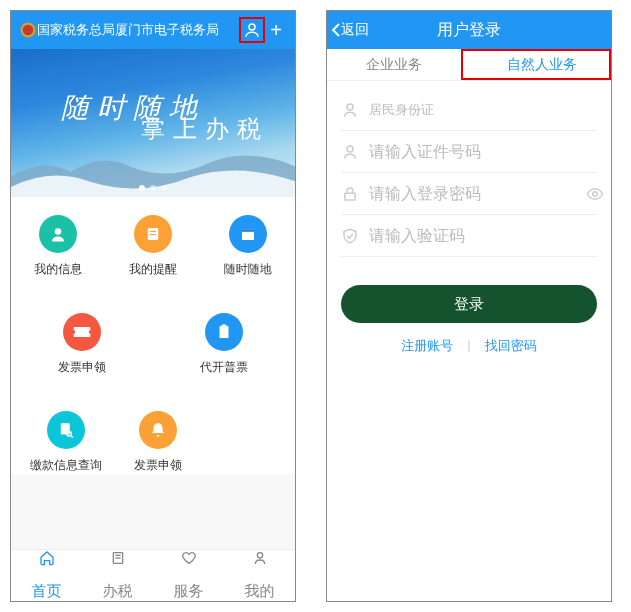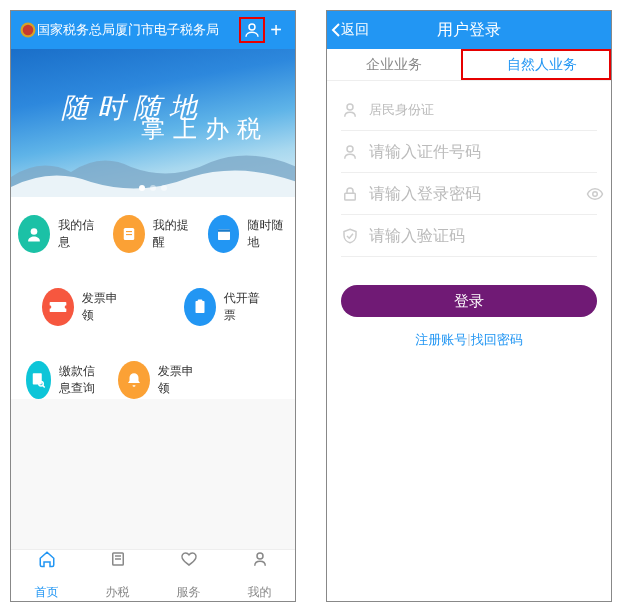--- a/index.html
+++ b/index.html
@@ -89,20 +89,21 @@
       padding: 18px 0 0;
     }
     .grid-row {
       display: flex;
       justify-content: space-around;
       margin-bottom: 35px;
     }
     .grid-item {
       width: 80px;
       display: flex;
+      flex-direction: column;
       align-items: center;
       gap: 8px;
     }
     .grid-icon-circle {
       width: 38px; height: 38px;
       border-radius: 50%;
       display: flex; align-items: center; justify-content: center;
     }
     .circle-cyan { background: #1bc1a6; }
     .circle-orange { background: #fba135; }
@@ -121,21 +122,21 @@
       border-top: 1px solid #eee;
       display: flex;
     }
     .nav-item {
       flex: 1;
       display: flex;
       flex-direction: column;
       align-items: center;
       justify-content: center;
       gap: 16px;
-      font-size: 12px;
+      font-size: 15px;
       color: #888;
     }
     .nav-item.active { color: #2296F3; }
     .nav-icon { width: 20px; height: 20px; }
 
     
     .phone-right { background: #fff; }
     .login-header {
       background: #2296F3;
       height: 38px;
@@ -206,32 +207,33 @@
       display: flex; align-items: center; justify-content: center;
       letter-spacing: 1px;
       font-style: italic;
       text-decoration: line-through;
       text-decoration-color: #8aaa6a;
       margin-left: 38px;
     }
     .eye-icon { color: #ccc; }
     .login-btn {
       margin: 20px 14px 14px;
-      height: 32px;
-      background: #701a75;
+      height: 38px;
+      background: #14532d;
       border-radius: 19px;
       color: #fff;
       font-size: 15px;
       display: flex;
       align-items: center;
       justify-content: center;
     }
     .under-links {
       display: flex;
       justify-content: center;
+      gap: 14px;
       font-size: 13px;
       color: #2296F3;
     }
     .divider { color: #ccc; }
   </style>
 </head>
 <body>
 
 <div class="phone">
   <div class="header-bar">

